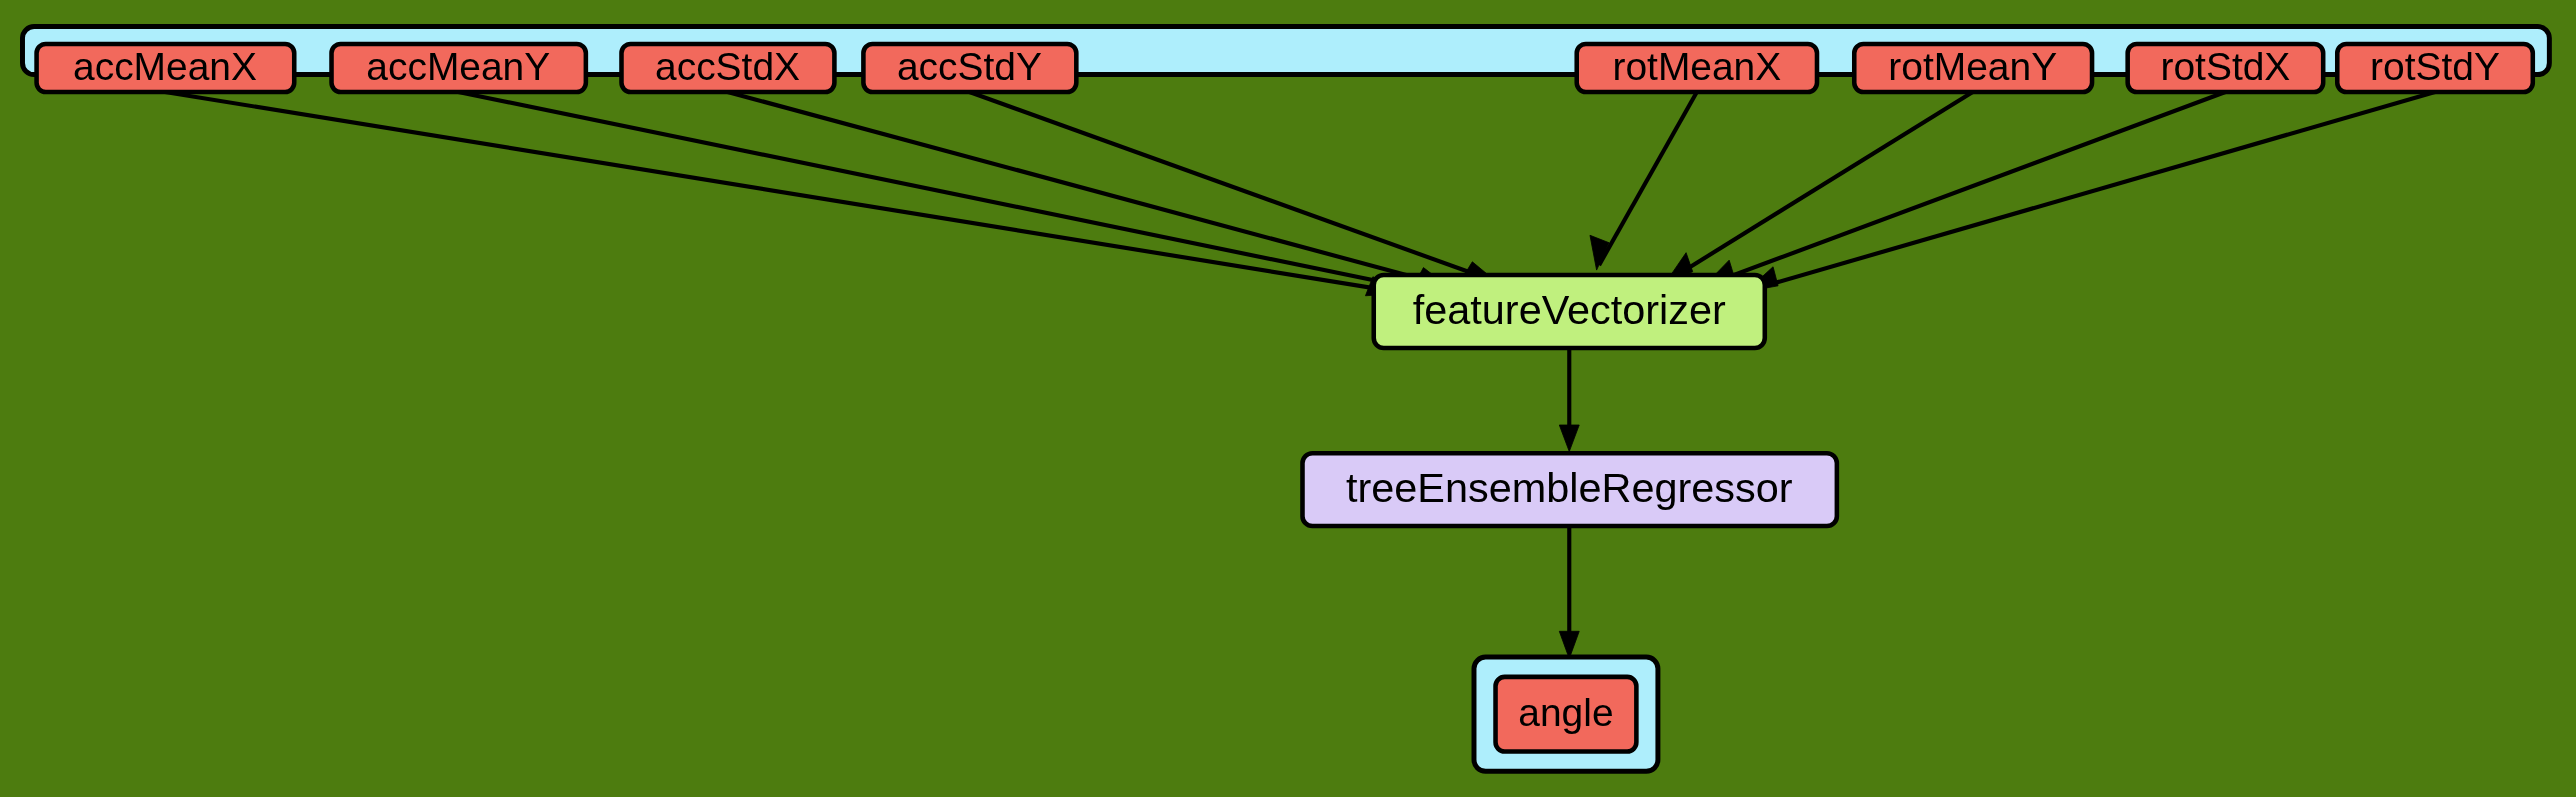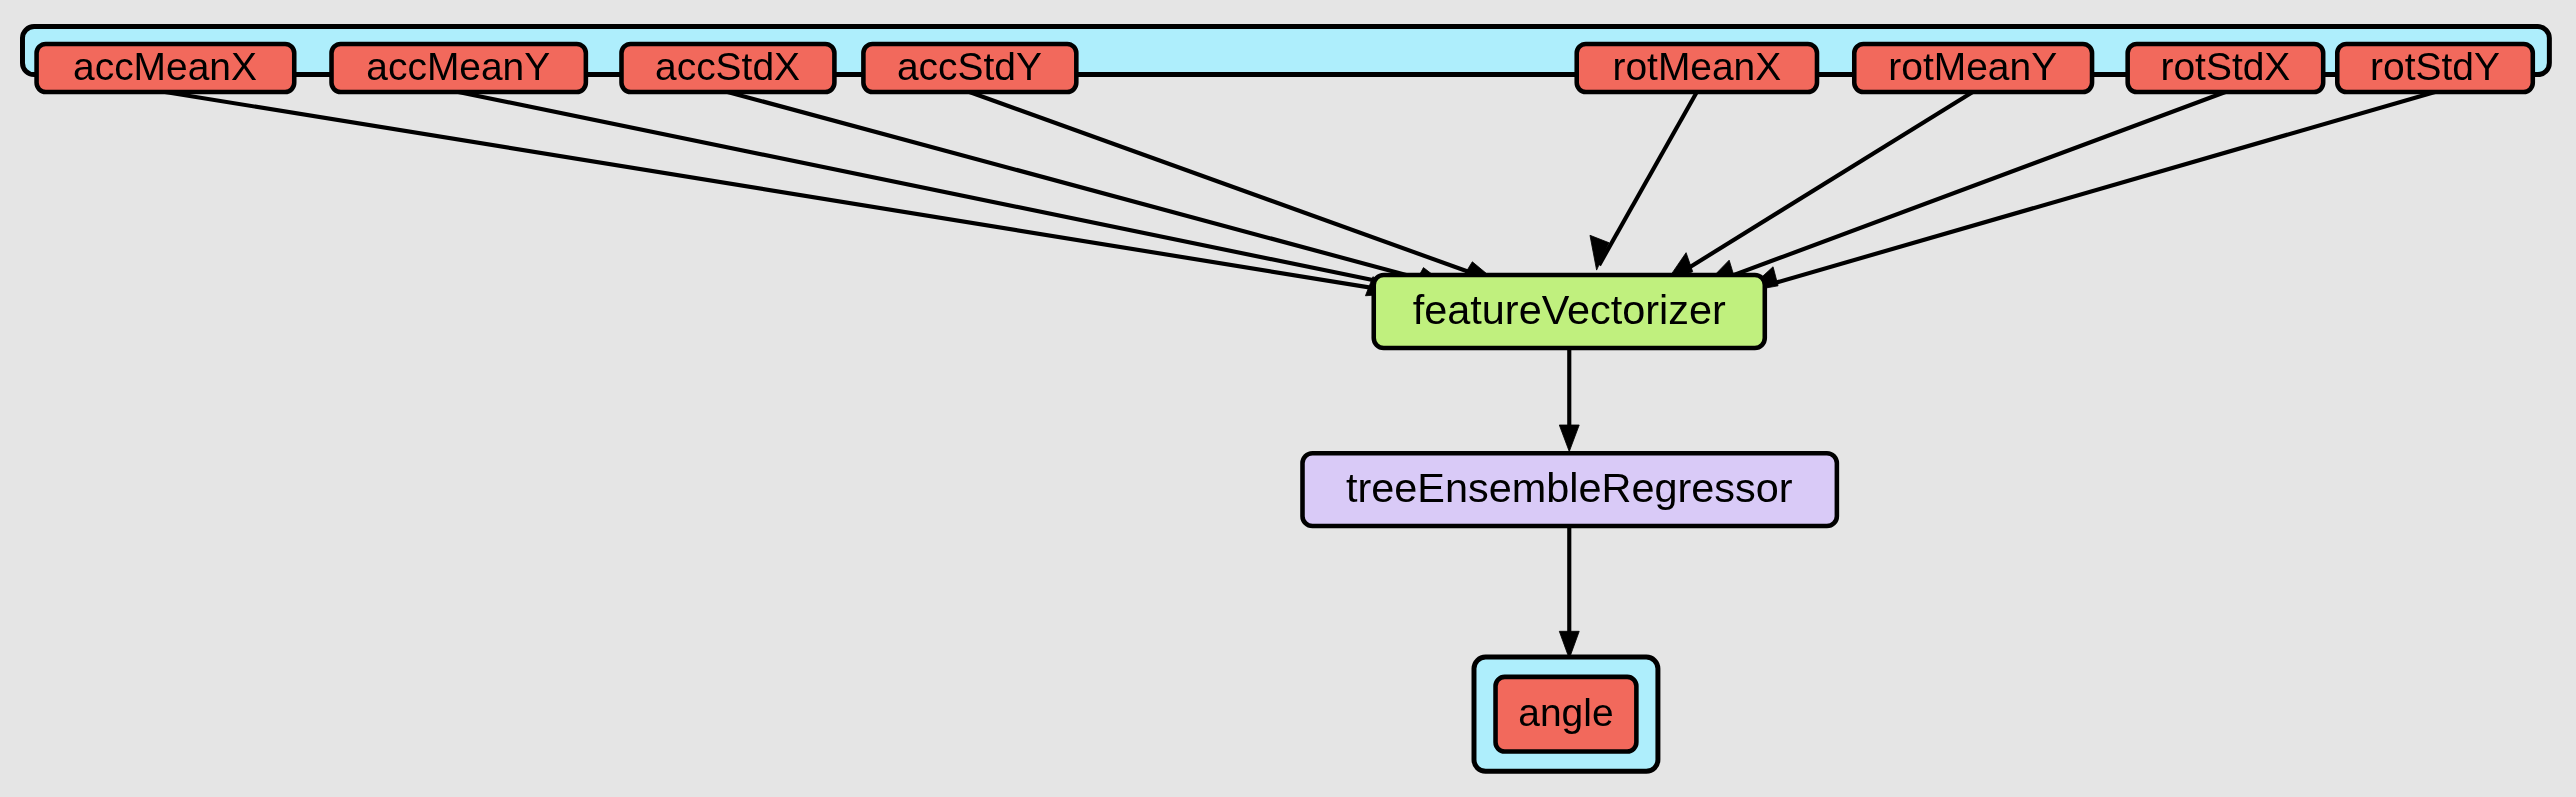--- a/index.html
+++ b/index.html
@@ -7,21 +7,21 @@
     padding: 0;
     background: #ffffff;
   }
   body {
     font-family: "Liberation Sans", sans-serif;
   }
   #diagram-root {
     position: relative;
     width: 2576px;
     height: 797px;
-    background: #e5e5e5;
+    background: #4d7c0f;
     overflow: hidden;
   }
   svg#graph {
     display: block;
     width: 2576px;
     height: 797px;
   }
   .node-rect {
     stroke: #000000;
     stroke-width: 5.5;

